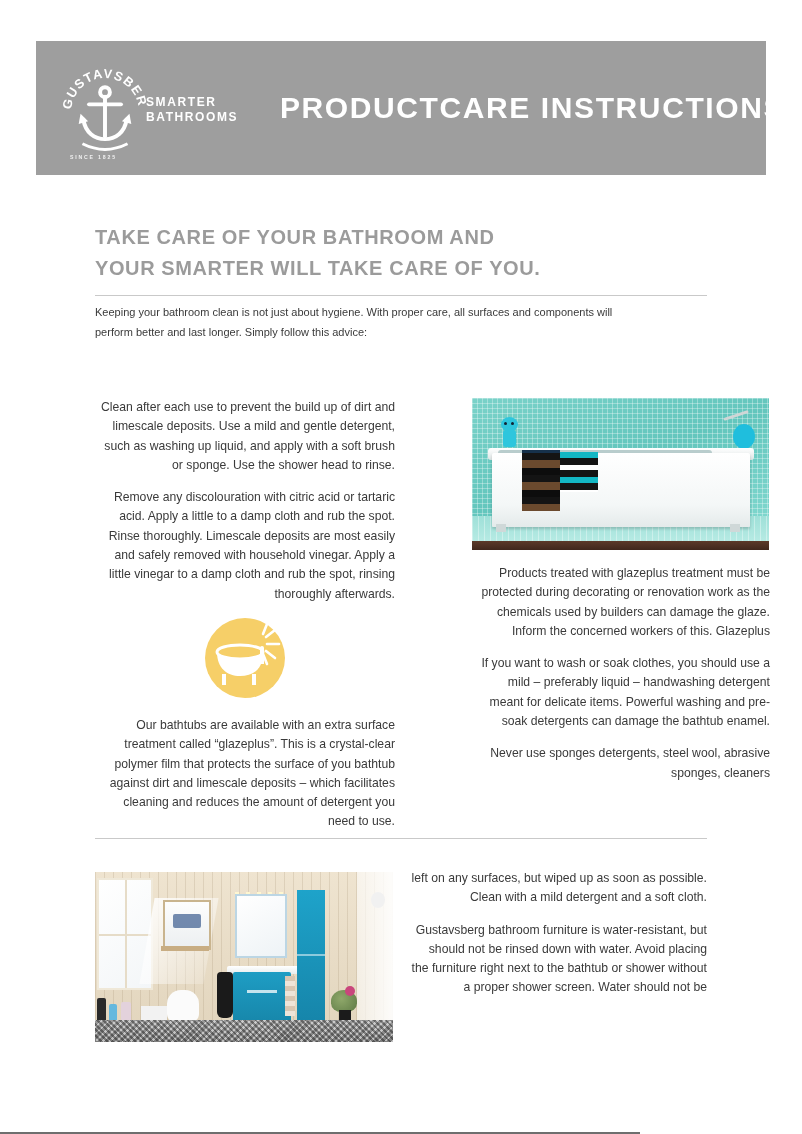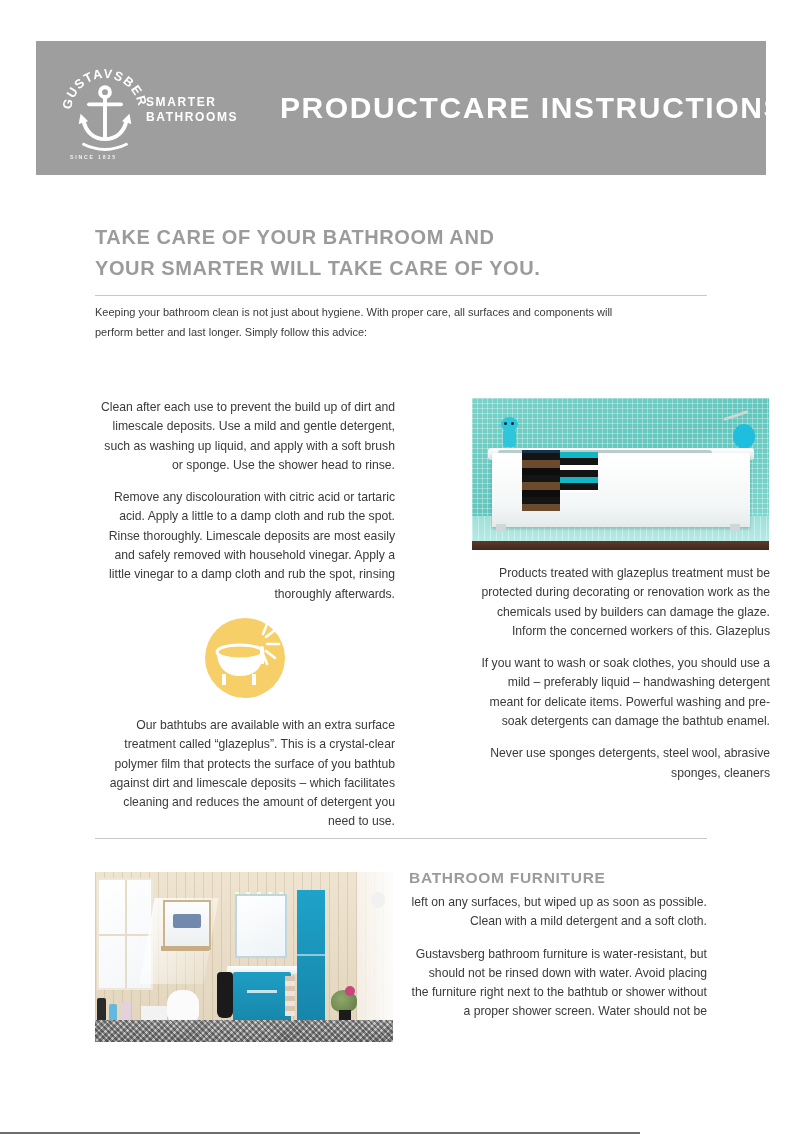--- a/index.html
+++ b/index.html
@@ -465,21 +465,20 @@
           <div class="fw-flower"></div>
           <div class="fw-plant-pot"></div>
         </div>
         <div class="fw-shower"></div>
         <div class="fw-knob"></div>
         <div class="fw-floor"></div>
       </div>
     </div>
 
     <div style="position:absolute;left:314px;top:869px;width:298px;">
-      <div class="sec-heading">BATHROOM FURNITURE</div>
       <p class="body">left on any surfaces, but wiped up as soon as possible. Clean with a mild detergent and a soft cloth.</p>
       <p class="body">Gustavsberg bathroom furniture is water-resistant, but should not be rinsed down with water. Avoid placing the furniture right next to the bathtub or shower without a proper shower screen. Water should not be</p>
     </div>
 
   </div>
 
   <div class="footer-artifact"></div>
 </div>
 
 </body></html>

